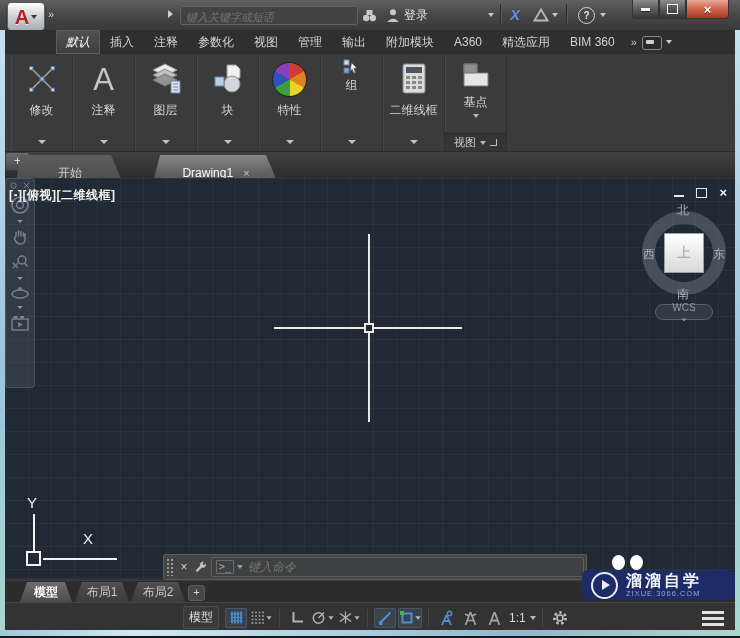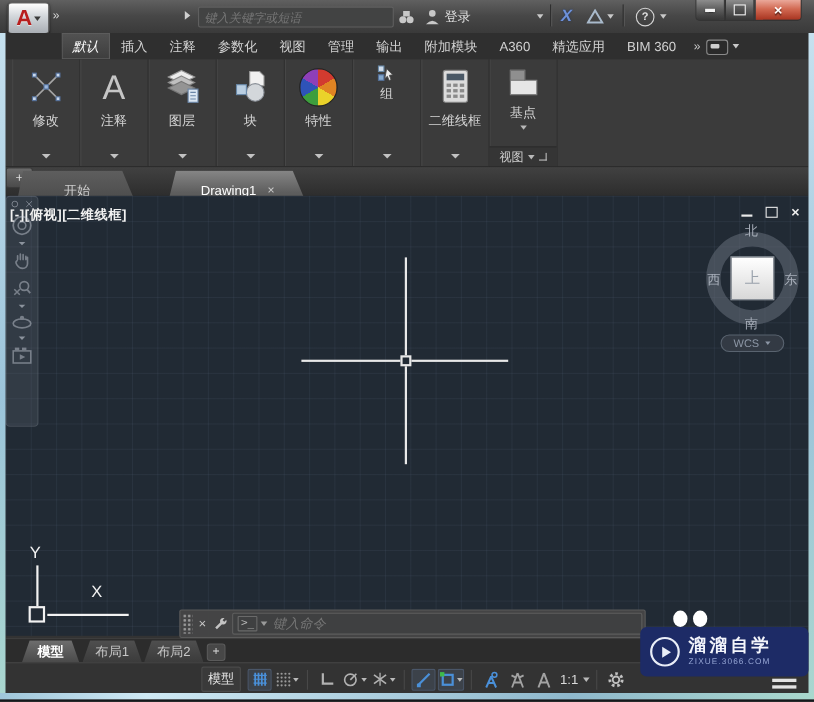--- a/index.html
+++ b/index.html
@@ -92,21 +92,21 @@
   .vp-ctrl{right:8px;top:9px;display:flex;gap:12px;align-items:center;height:12px;}
   .vpc-min{width:10px;height:2.5px;background:#e9e9e9;margin-top:6px;}
   .vpc-res{width:9px;height:8px;border:1.5px solid #e9e9e9;background:transparent;}
   .vpc-cls{color:#efefef;font-size:13px;font-weight:bold;line-height:12px;}
 
   .vc-ring{left:637px;top:33px;width:84px;height:84px;border-radius:50%;border:13px solid rgba(108,115,127,.5);box-sizing:border-box;}
   .vc-lbl{color:#a9b0bb;font-size:12px;}
   .vc-top{left:659px;top:55px;width:40px;height:40px;background:linear-gradient(#ffffff,#d8d8d8);
           border:1px solid #9aa0a8;color:#9aa2ac;font-size:14px;display:flex;align-items:center;justify-content:center;box-sizing:border-box;}
   .wcs{left:650px;top:126px;width:58px;height:16px;background:#333a44;border:1px solid #59636f;border-radius:8px;
-       color:#8c96a5;font-size:10px;display:flex;align-items:center;justify-content:center;gap:5px;box-sizing:border-box;}
+       color:#8c96a5;font-size:10px;display:flex;align-items:center;justify-content:center;gap:5px;box-sizing:border-box;flex-direction:column;}
   .wcs .dd{border-top-color:#8c96a5;transform:scale(.8);}
 
   .navbar{left:694px;top:160px;width:30px;height:210px;background:rgba(98,104,114,.28);
           border:1px solid rgba(152,158,168,.22);border-radius:4px;display:flex;flex-direction:column;align-items:center;box-sizing:border-box;}
   .nav-hd{width:100%;height:12px;display:flex;align-items:center;justify-content:space-between;padding:0 4px;box-sizing:border-box;
           color:rgba(200,206,216,.45);font-size:8px;}
   .nav-ic{margin:4px 0;opacity:.45;}
   .nav-dd{width:0;height:0;border-left:3px solid transparent;border-right:3px solid transparent;border-top:3px solid rgba(200,206,216,.6);margin:1px 0;}
 
   .ch-h{left:269px;top:149px;width:188px;height:2px;background:#e8e8e8;}
@@ -123,21 +123,21 @@
           border-radius:2px;display:flex;align-items:center;z-index:30;box-sizing:border-box;padding:0 2px;}
   .cmd-grip{width:9px;height:18px;background-image:radial-gradient(#9a9a9a 1px,transparent 1.4px);background-size:4px 4px;}
   .cmd-x{color:#cacaca;font-size:12px;width:18px;text-align:center;}
   .cmd-field{flex:1;height:20px;margin-left:4px;background:#3f4041;border:1px solid #5e5e5e;border-radius:2px;
              display:flex;align-items:center;box-sizing:border-box;padding:0 4px;gap:3px;}
   .cmd-prompt{color:#b5b5b5;font-family:"DejaVu Sans Mono",monospace;font-size:10px;border:1px solid #6a6a6a;
               padding:0 2px;border-radius:1px;line-height:12px;}
   .cmd-field input{flex:1;background:transparent;border:0;outline:none;font-style:italic;color:#9b9b9b;font-size:12px;font-family:inherit;}
 
   
-  .wm{left:582px;top:570px;width:153px;height:45px;background:#1d2b66;border-radius:6px;z-index:60;
+  .wm{left:582px;top:570px;width:153px;height:30px;background:#1d2b66;border-radius:6px;z-index:60;
       display:flex;align-items:center;padding:0 9px;box-sizing:border-box;gap:8px;}
   .wm-play{width:27px;height:27px;border:2px solid #e9edf7;border-radius:50%;display:flex;align-items:center;justify-content:center;box-sizing:border-box;flex:none;}
   .wm-play::after{content:"";width:0;height:0;border-top:5px solid transparent;border-bottom:5px solid transparent;border-left:8px solid #e9edf7;margin-left:2px;}
   .wm-title{font-size:16px;font-weight:bold;color:#f3f5fb;letter-spacing:3px;line-height:1.1;}
   .wm-url{font-size:7.5px;color:#93a3d2;letter-spacing:1px;}
   .wm-dot{width:13px;height:15px;background:#fff;border-radius:50%;z-index:59;}
 
   
   .ltabs{left:5px;right:5px;top:580px;height:22px;background:#2c2c2c;border-top:1px solid #3d3d3d;box-sizing:border-box;}
   .ltab{position:absolute;top:1px;height:20px;line-height:20px;font-size:12px;text-align:center;color:#c6c6c6;

